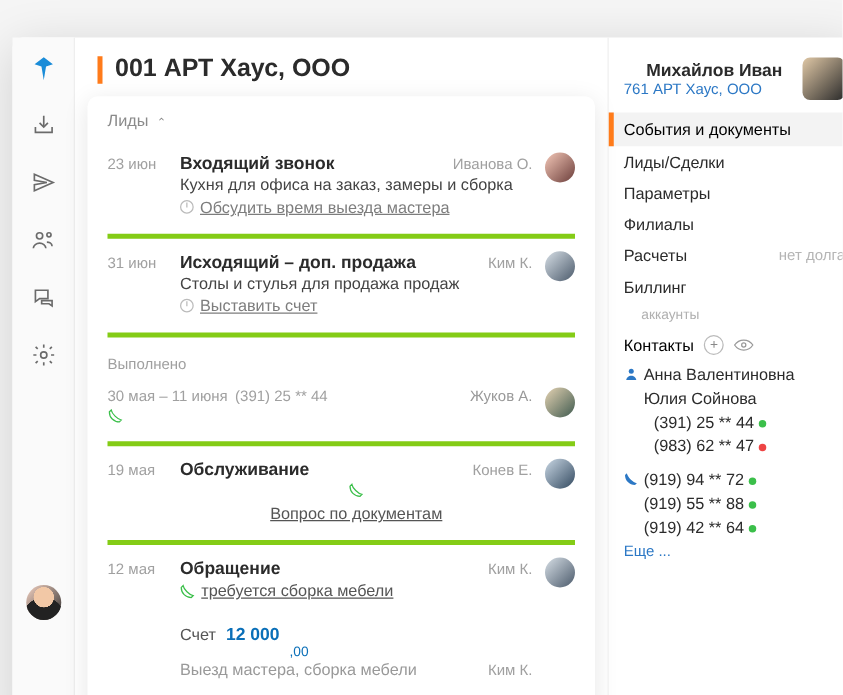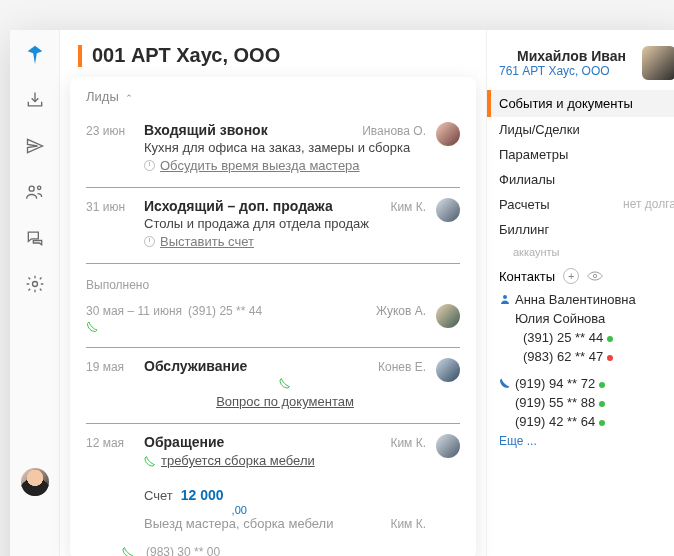--- a/index.html
+++ b/index.html
@@ -81,21 +81,21 @@
   padding: 10px 16px 0;
 }
 .filter-row {
   font-size: 13px; color: #8a8a8a;
   padding: 2px 0 8px;
 }
 .filter-row .chev { font-size: 9px; margin-left: 3px; }
 .event {
   display: flex;
   padding: 10px 0 14px;
-  border-bottom: 1px solid #84cc16;
+  border-bottom: 4px solid #84cc16;
   gap: 10px;
 }
 .event:last-child { border-bottom: none; }
 .event .date {
   width: 48px; flex-shrink: 0;
   font-size: 12px; color: #a0a0a0; padding-top: 2px;
 }
 .event .body { flex: 1; min-width: 0; }
 .event .line1 {
   display: flex; align-items: baseline; gap: 8px;
@@ -251,21 +251,21 @@
           <div class="av av1"></div>
         </div>
 
         <div class="event">
           <div class="date">31 июн</div>
           <div class="body">
             <div class="line1">
               <span class="headline">Исходящий – доп. продажа</span>
               <span class="assignee">Ким К.</span>
             </div>
-            <div class="desc">Столы и продажа для отдела продаж</div>
+            <div class="desc">Столы и стулья для продажа продаж</div>
             <div class="task">
               <span class="clock-ico"></span>
               <span>Выставить счет</span>
             </div>
           </div>
           <div class="av av2"></div>
         </div>
 
         <div class="section-label">Выполнено</div>
 

